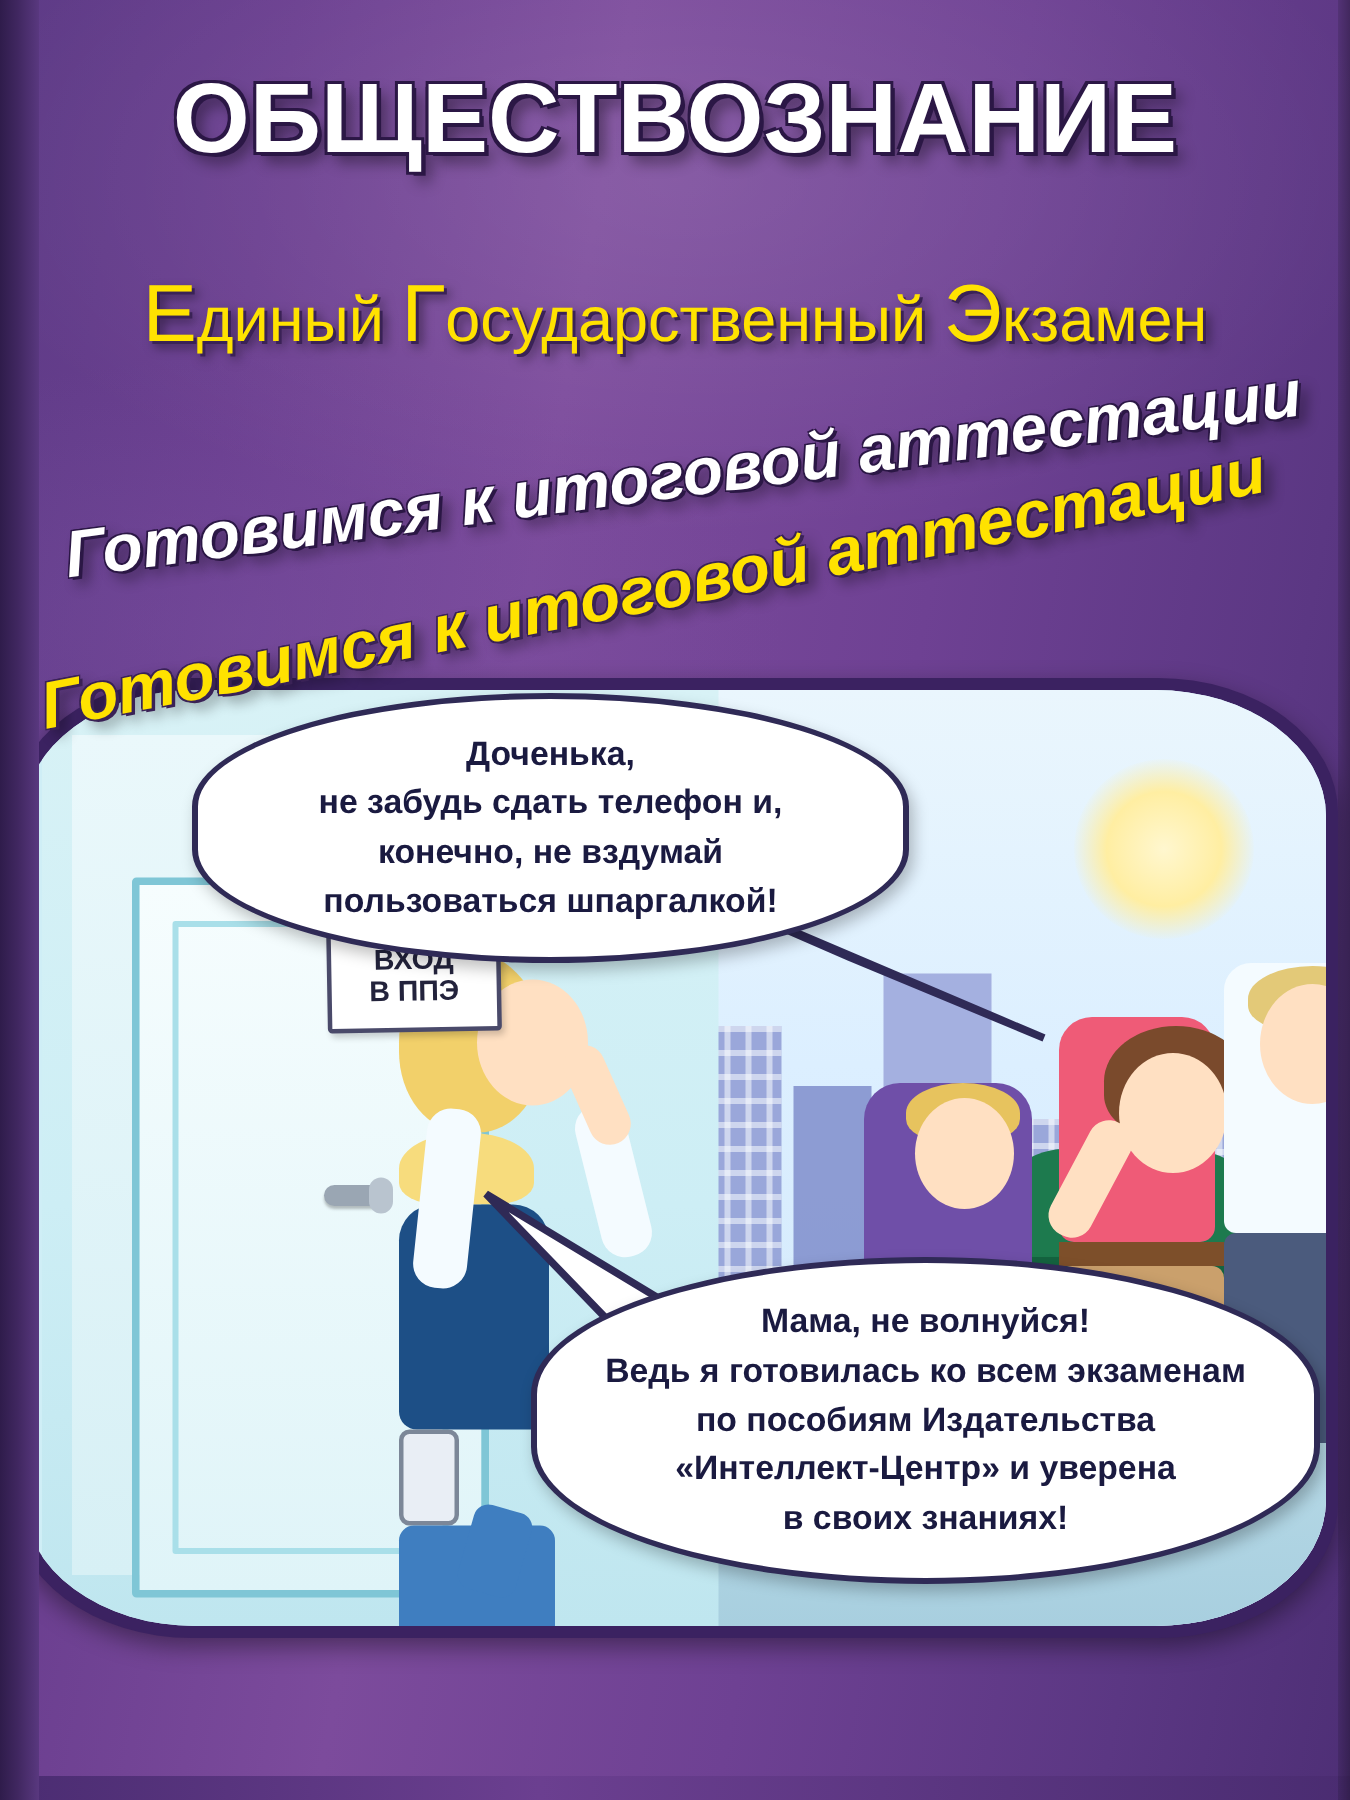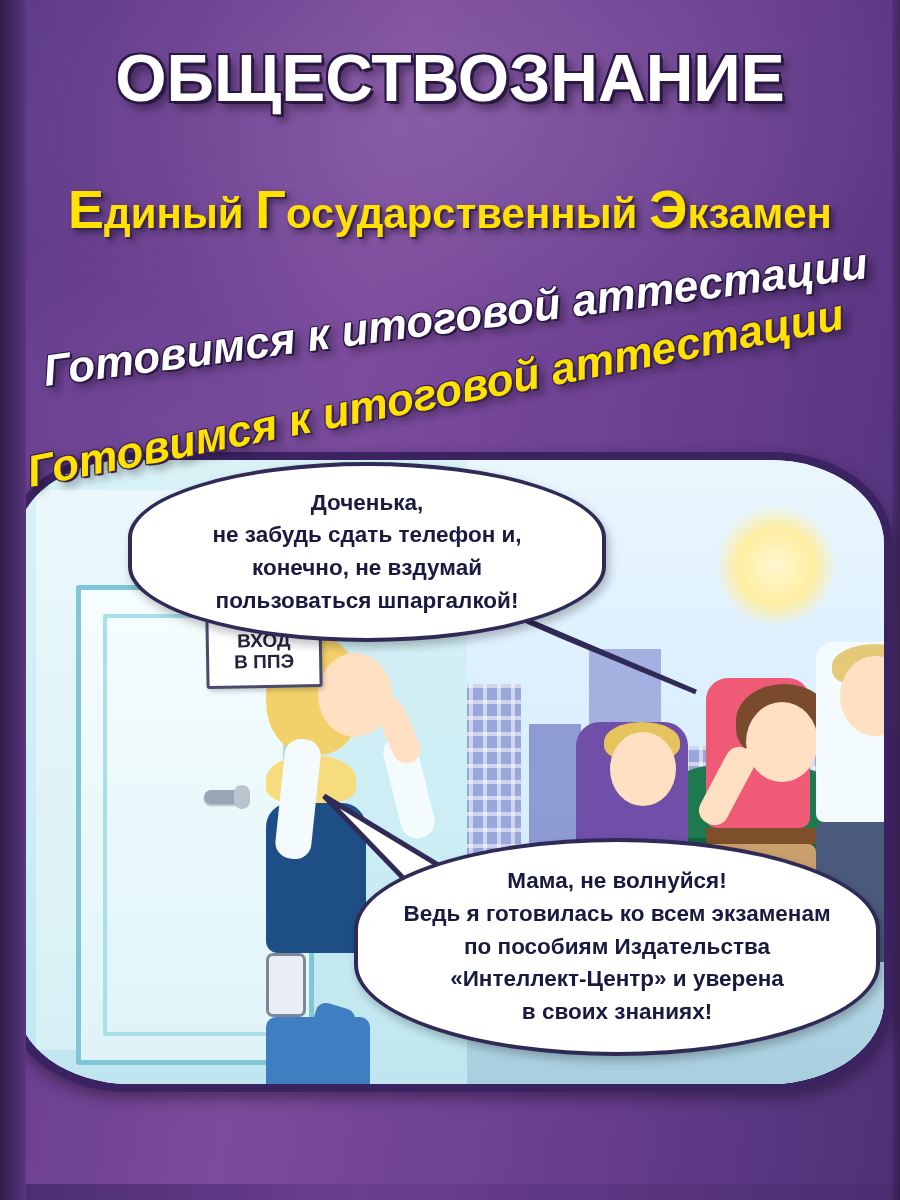--- a/index.html
+++ b/index.html
@@ -63,21 +63,21 @@
       6px 7px 10px rgba(0,0,0,0.45);
     z-index: 20;
     white-space: nowrap;
   }
   .title-sub {
     position: absolute;
     top: 178px;
     left: 0; right: 0;
     text-align: center;
     font-size: 42px;
-    font-weight: bold;
+    font-weight: normal;
     color: #ffe200;
     text-shadow: 2px 2px 0 #3a2256, 4px 4px 7px rgba(0,0,0,0.5);
     z-index: 20;
     white-space: nowrap;
   }
   .title-sub .cap { font-size: 54px; }
   .title-slanted {
     position: absolute;
     top: 292px;
     left: 40px;
@@ -136,21 +136,21 @@
   .illus {
     position: absolute;
     left: 8px; top: 8px; right: 8px; bottom: 8px;
     border-radius: 114px / 84px;
     overflow: hidden;
     background: #cfeef6;
   }
   
   .scene-left {
     position: absolute;
-    left: 0; top: 0;
+    left: 12px; top: 0;
     width: 52%;
     height: 100%;
     background: linear-gradient(180deg, #d8f2f6 0%, #cdeef5 55%, #bfe6ef 100%);
   }
   .wall-door {
     position: absolute;
     left: 20px; top: 30px;
     width: 270px; height: 560px;
     background: linear-gradient(180deg, #eaf8fb 0%, #d7f0f5 100%);
     border-right: 5px solid #8fd0dd;

